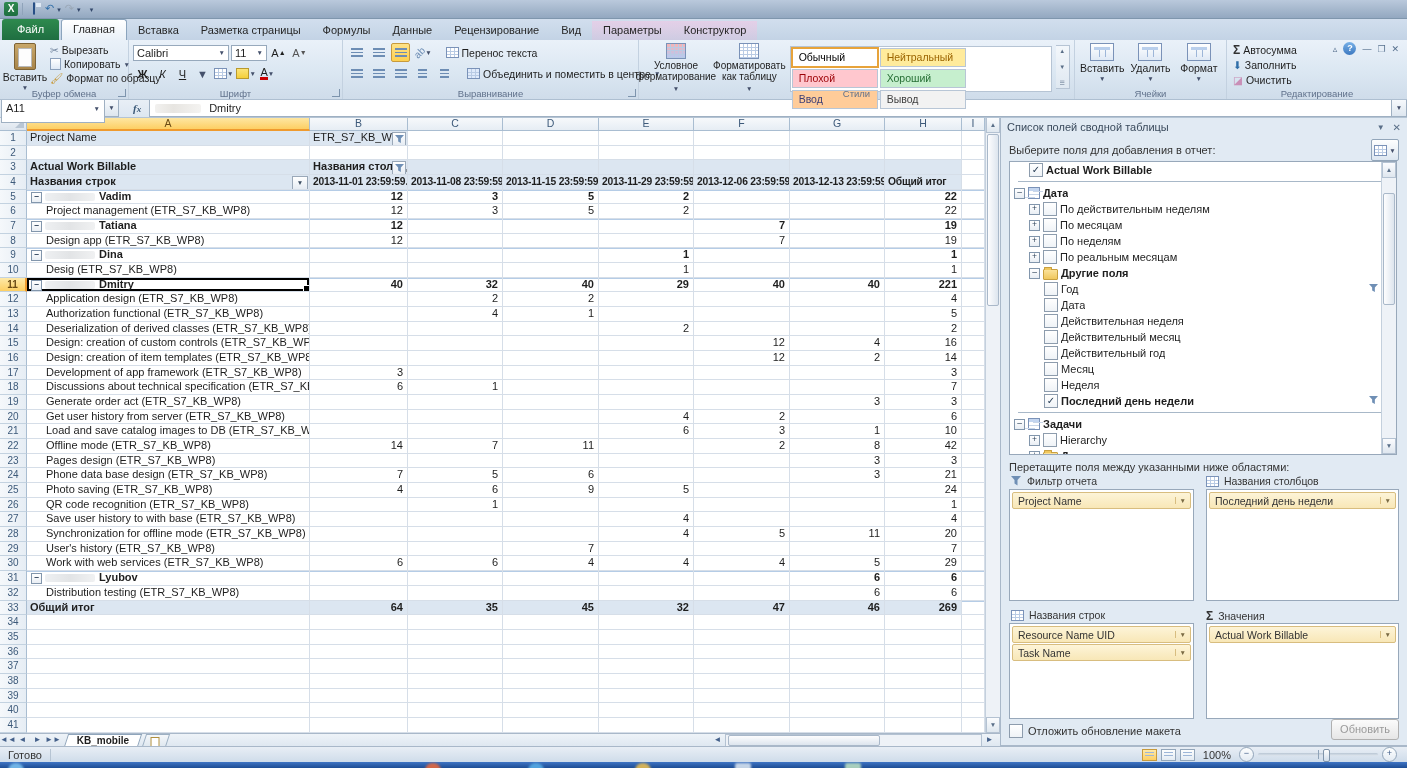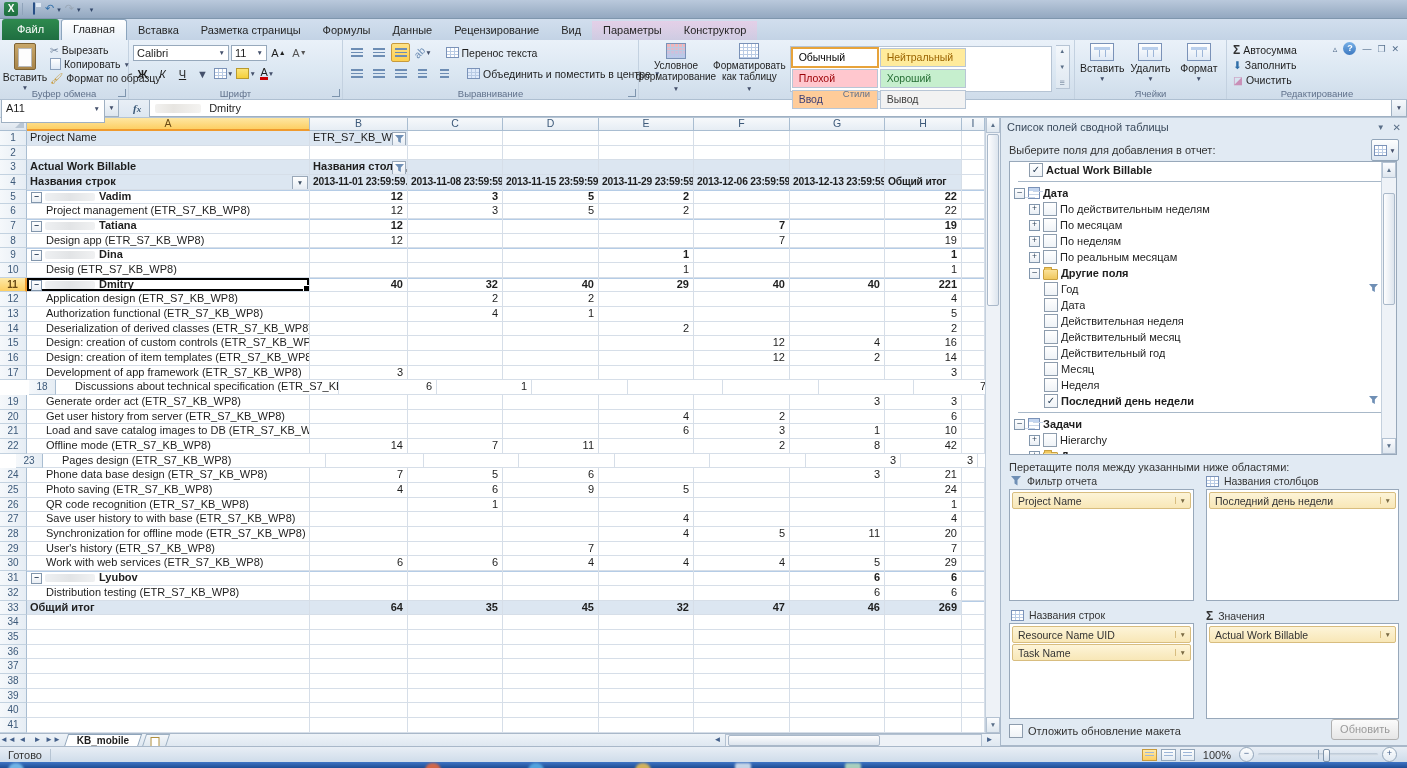--- a/index.html
+++ b/index.html
@@ -642,21 +642,21 @@
         <div class="gc taskind" style="width: 283px; line-height: 13.6829px;">Development of app framework (ETR_S7_KB_WP8)</div>
         <div class="gc num" style="width: 98px; line-height: 13.6829px;">3</div>
         <div class="gc" style="width: 95px; line-height: 13.6829px;"></div>
         <div class="gc" style="width: 96px; line-height: 13.6829px;"></div>
         <div class="gc" style="width: 95px; line-height: 13.6829px;"></div>
         <div class="gc" style="width: 96px; line-height: 13.6829px;"></div>
         <div class="gc" style="width: 95px; line-height: 13.6829px;"></div>
         <div class="gc num" style="width: 77px; line-height: 13.6829px;">3</div>
         <div class="gc" style="width: 23px; line-height: 13.6829px;"></div>
       </div>
-      <div class="gr" style="height: 14.6829px; padding-left: 29px;">
+      <div class="gr" style="height: 14.6829px;">
         <div class="rn" style="line-height: 14.6829px;">18</div>
         <div class="gc taskind" style="width: 283px; line-height: 13.6829px;">Discussions about technical specification (ETR_S7_KB_WP8)</div>
         <div class="gc num" style="width: 98px; line-height: 13.6829px;">6</div>
         <div class="gc num" style="width: 95px; line-height: 13.6829px;">1</div>
         <div class="gc" style="width: 96px; line-height: 13.6829px;"></div>
         <div class="gc" style="width: 95px; line-height: 13.6829px;"></div>
         <div class="gc" style="width: 96px; line-height: 13.6829px;"></div>
         <div class="gc" style="width: 95px; line-height: 13.6829px;"></div>
         <div class="gc num" style="width: 77px; line-height: 13.6829px;">7</div>
         <div class="gc" style="width: 23px; line-height: 13.6829px;"></div>
@@ -702,21 +702,21 @@
         <div class="gc taskind" style="width: 283px; line-height: 13.6829px;">Offline mode (ETR_S7_KB_WP8)</div>
         <div class="gc num" style="width: 98px; line-height: 13.6829px;">14</div>
         <div class="gc num" style="width: 95px; line-height: 13.6829px;">7</div>
         <div class="gc num" style="width: 96px; line-height: 13.6829px;">11</div>
         <div class="gc" style="width: 95px; line-height: 13.6829px;"></div>
         <div class="gc num" style="width: 96px; line-height: 13.6829px;">2</div>
         <div class="gc num" style="width: 95px; line-height: 13.6829px;">8</div>
         <div class="gc num" style="width: 77px; line-height: 13.6829px;">42</div>
         <div class="gc" style="width: 23px; line-height: 13.6829px;"></div>
       </div>
-      <div class="gr" style="height: 14.6829px; margin-left: 16px;">
+      <div class="gr" style="height: 14.6829px;">
         <div class="rn" style="line-height: 14.6829px;">23</div>
         <div class="gc taskind" style="width: 283px; line-height: 13.6829px;">Pages design (ETR_S7_KB_WP8)</div>
         <div class="gc" style="width: 98px; line-height: 13.6829px;"></div>
         <div class="gc" style="width: 95px; line-height: 13.6829px;"></div>
         <div class="gc" style="width: 96px; line-height: 13.6829px;"></div>
         <div class="gc" style="width: 95px; line-height: 13.6829px;"></div>
         <div class="gc" style="width: 96px; line-height: 13.6829px;"></div>
         <div class="gc num" style="width: 95px; line-height: 13.6829px;">3</div>
         <div class="gc num" style="width: 77px; line-height: 13.6829px;">3</div>
         <div class="gc" style="width: 23px; line-height: 13.6829px;"></div>

